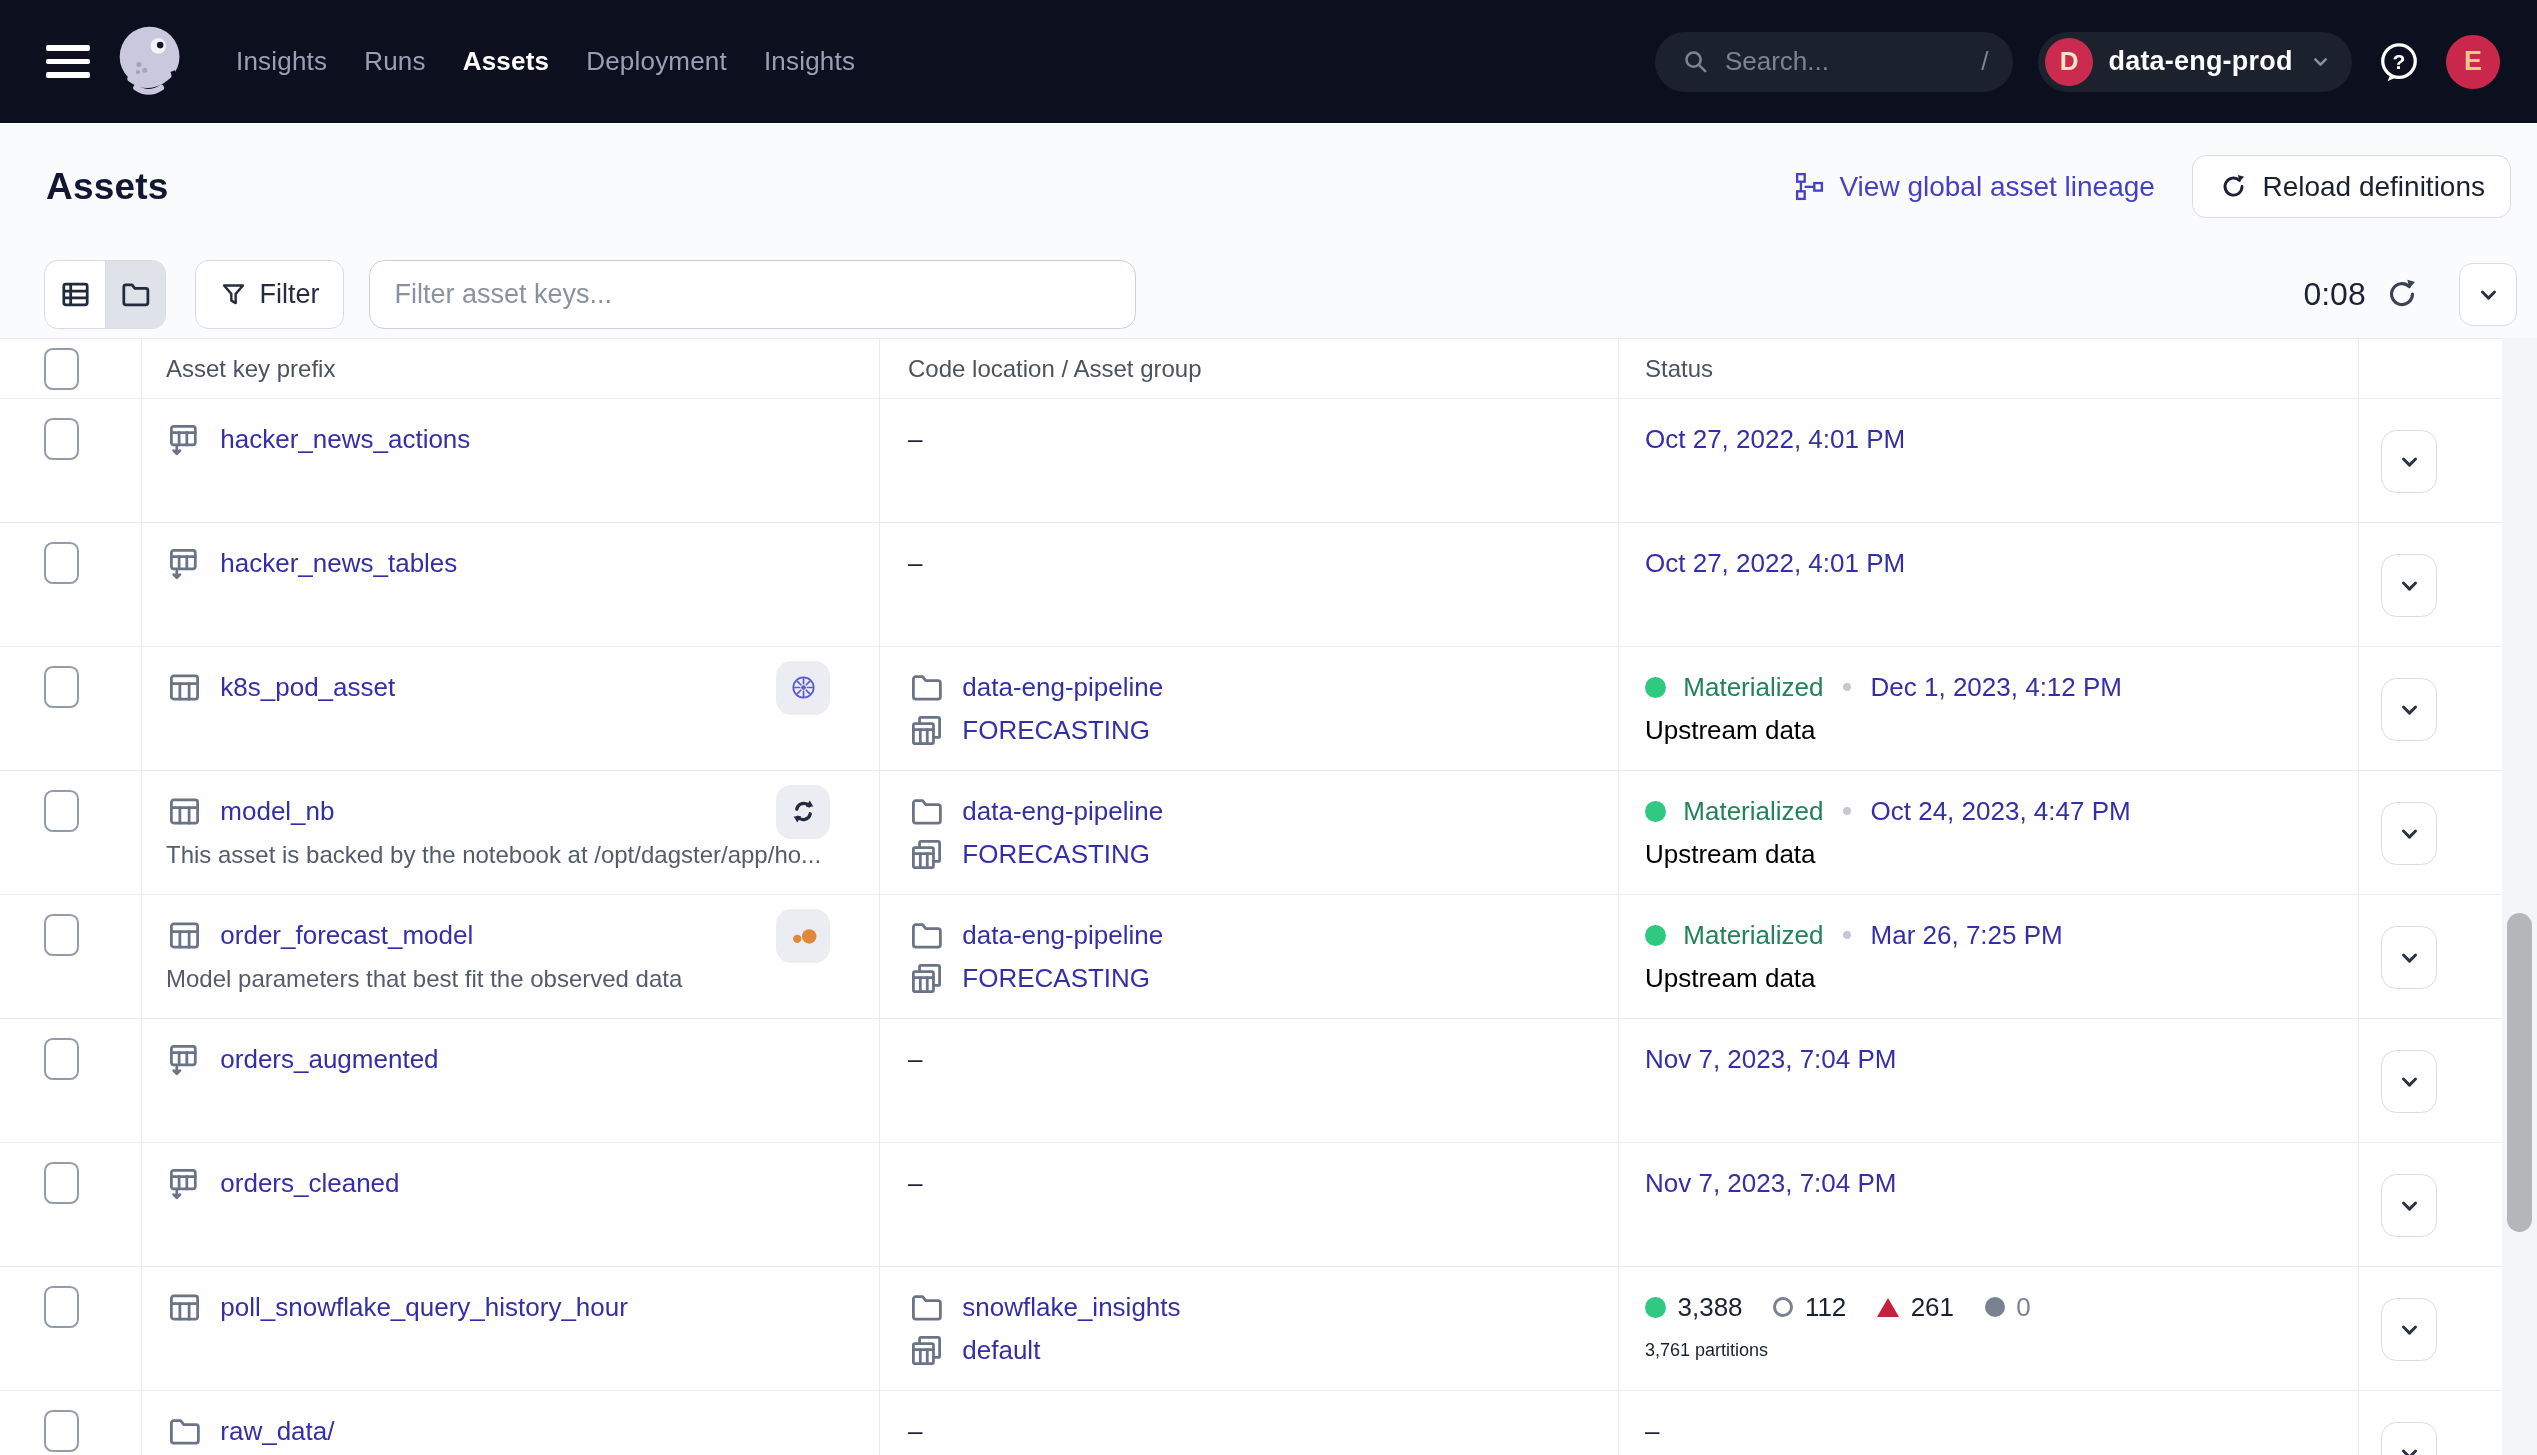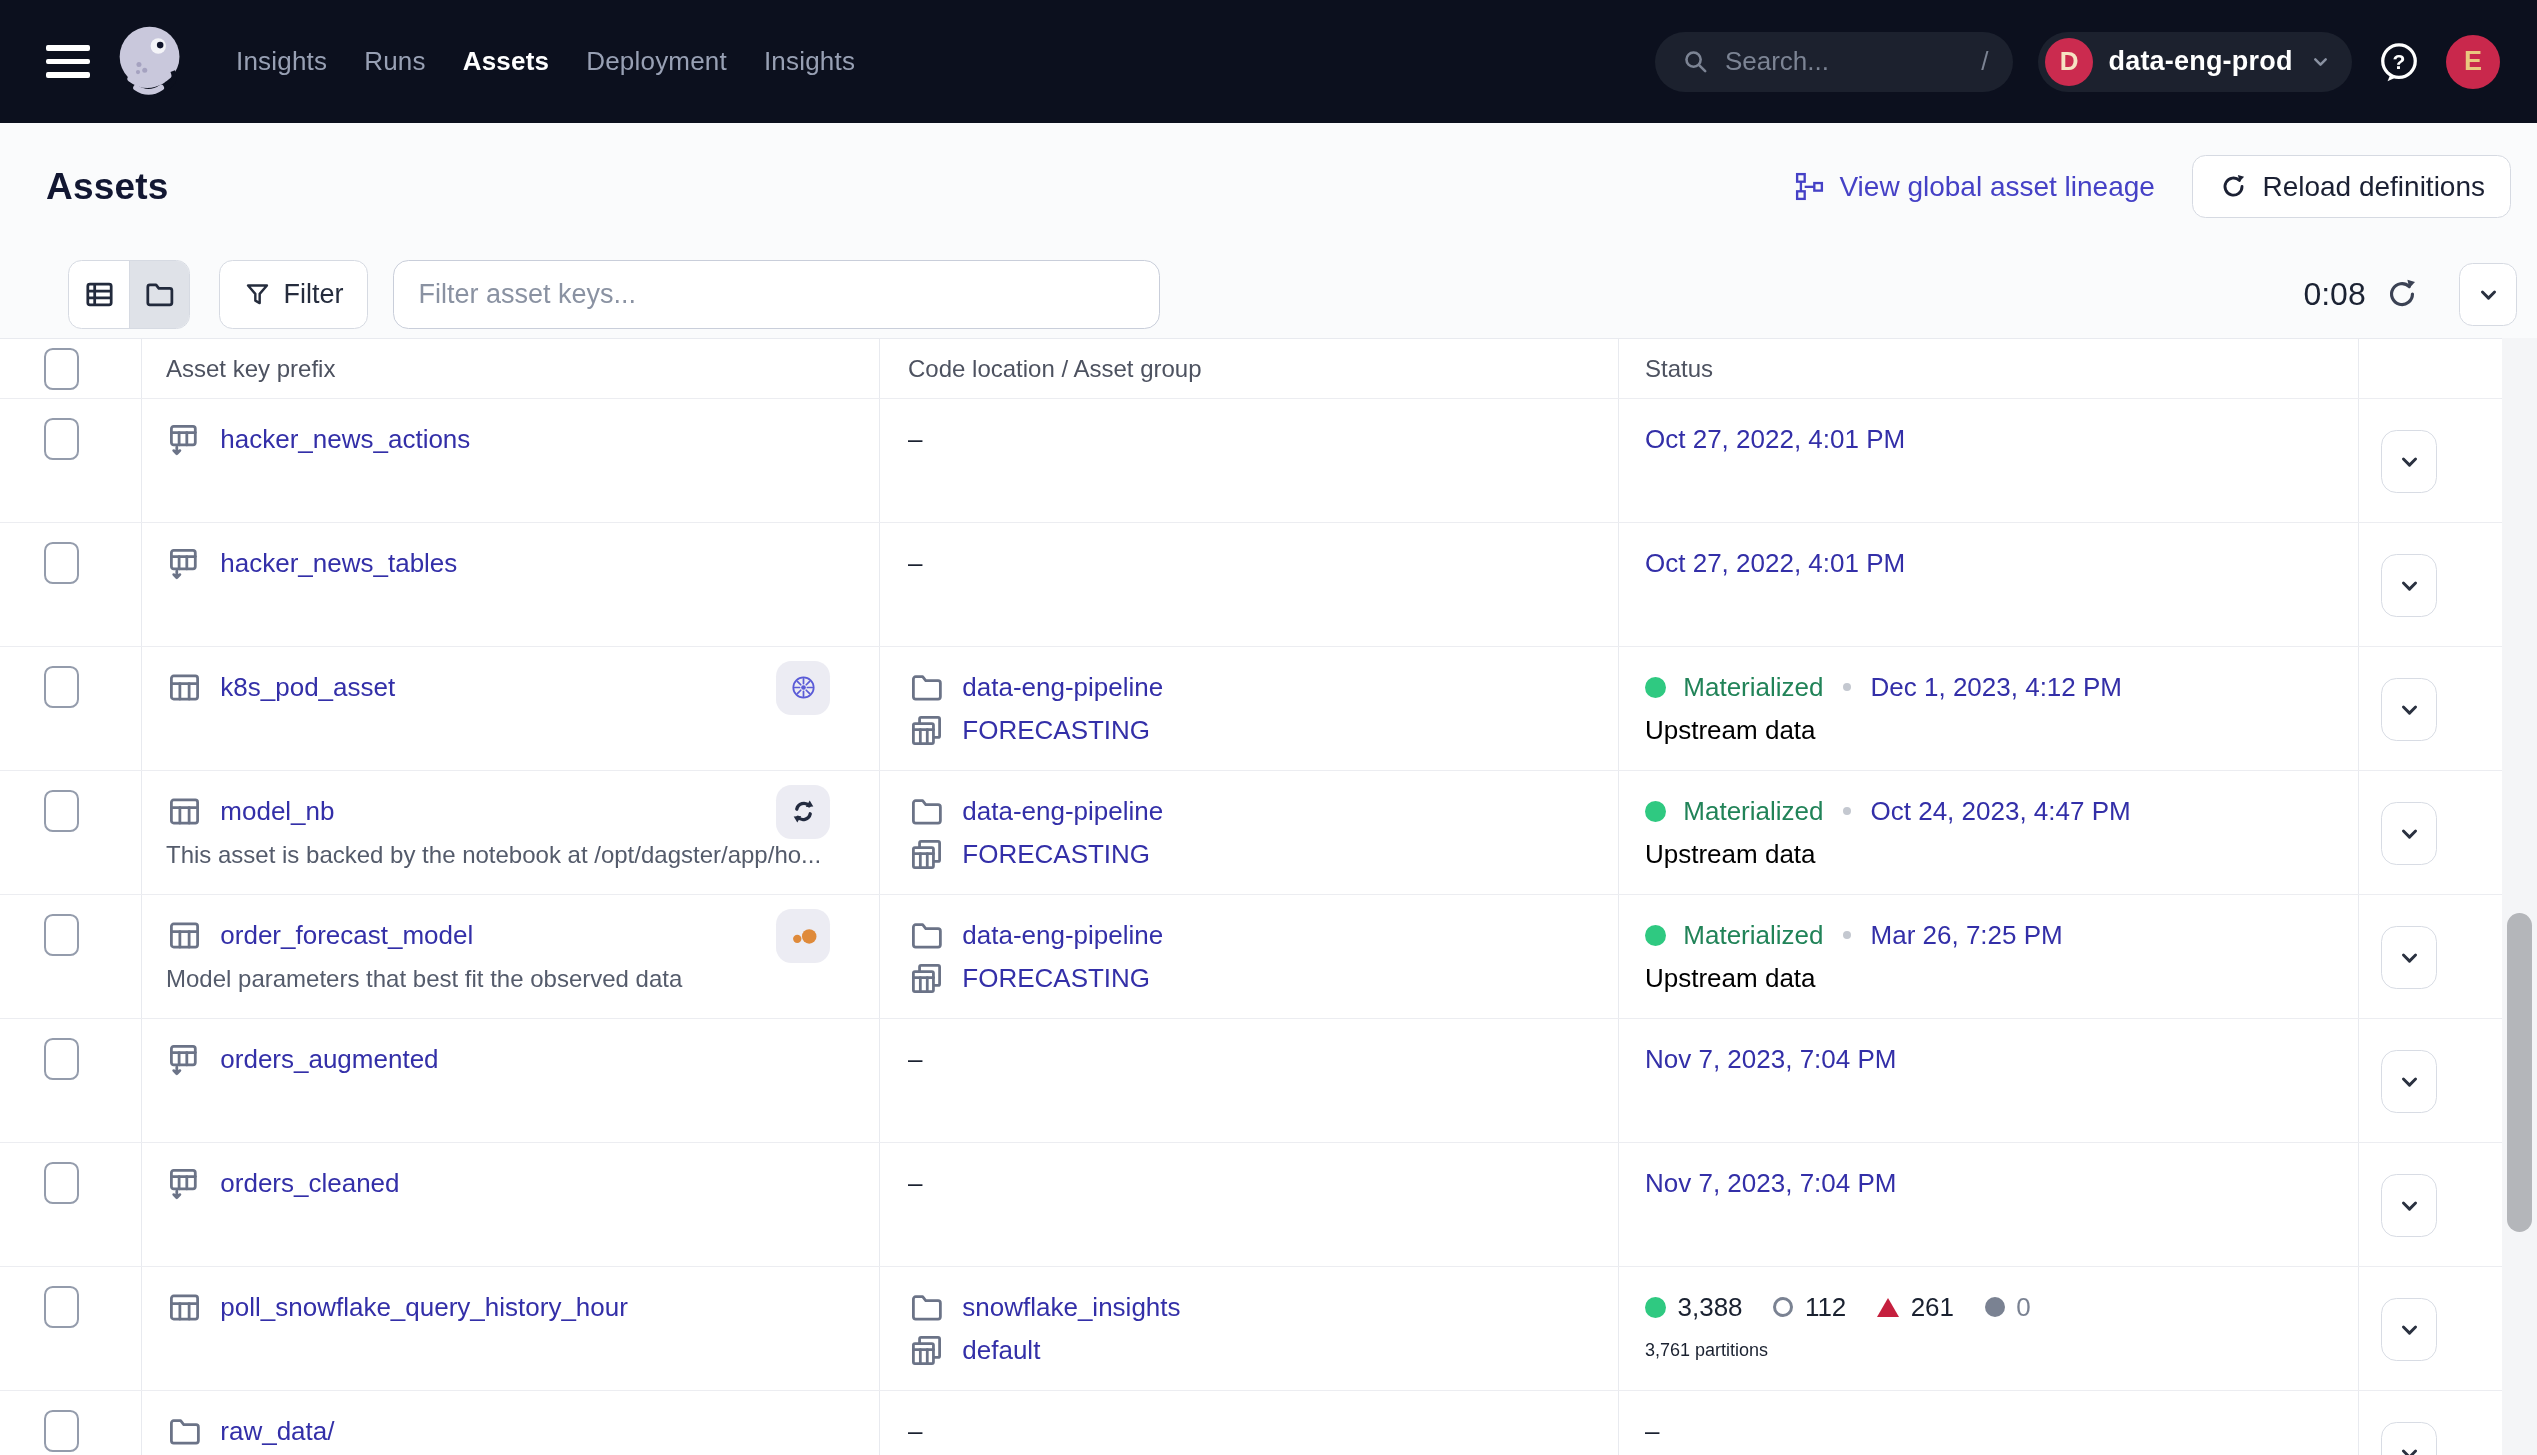--- a/index.html
+++ b/index.html
@@ -42,21 +42,21 @@
   .page-title { font-size: 37px; font-weight: 700; color: #121732; letter-spacing: 0.2px; }
   .page-head-right { margin-left: auto; display: flex; align-items: center; column-gap: 37px; }
   .lineage-link { display: flex; align-items: center; column-gap: 13.5px; color: #4541C6;
     font-size: 28px; cursor: pointer; }
   .reload-btn { height: 63px; background: #ffffff; border: 1.9px solid #D6DAE2;
     border-radius: 13.5px; display: flex; align-items: center; column-gap: 13.5px;
     padding: 0 25px; font-size: 28px; color: #1B2033; cursor: pointer; }
 
   
   .toolbar { height: 88px; background: #FAFBFC; display: flex; align-items: center;
-    padding: 0 21px 0 68px; }
+    padding: 0 21px 0 44px; }
   .view-toggle { display: flex; height: 69px; border: 1.9px solid #D6DAE2; border-radius: 13.5px;
     overflow: hidden; background: #ffffff; }
   .view-toggle .seg { width: 60px; display: flex; align-items: center; justify-content: center;
     cursor: pointer; }
   .view-toggle .seg + .seg { border-left: 1.9px solid #D6DAE2; }
   .view-toggle .seg.selected { background: #DFE2E8; }
   .filter-btn { height: 69px; margin-left: 29px; background: #ffffff; border: 1.9px solid #D6DAE2;
     border-radius: 13.5px; display: flex; align-items: center; column-gap: 11.5px; padding: 0 23px;
     font-size: 27px; color: #252C3D; cursor: pointer; }
   .filter-input { height: 69px; width: 767px; margin-left: 25px; border: 1.9px solid #C9CEDA;

